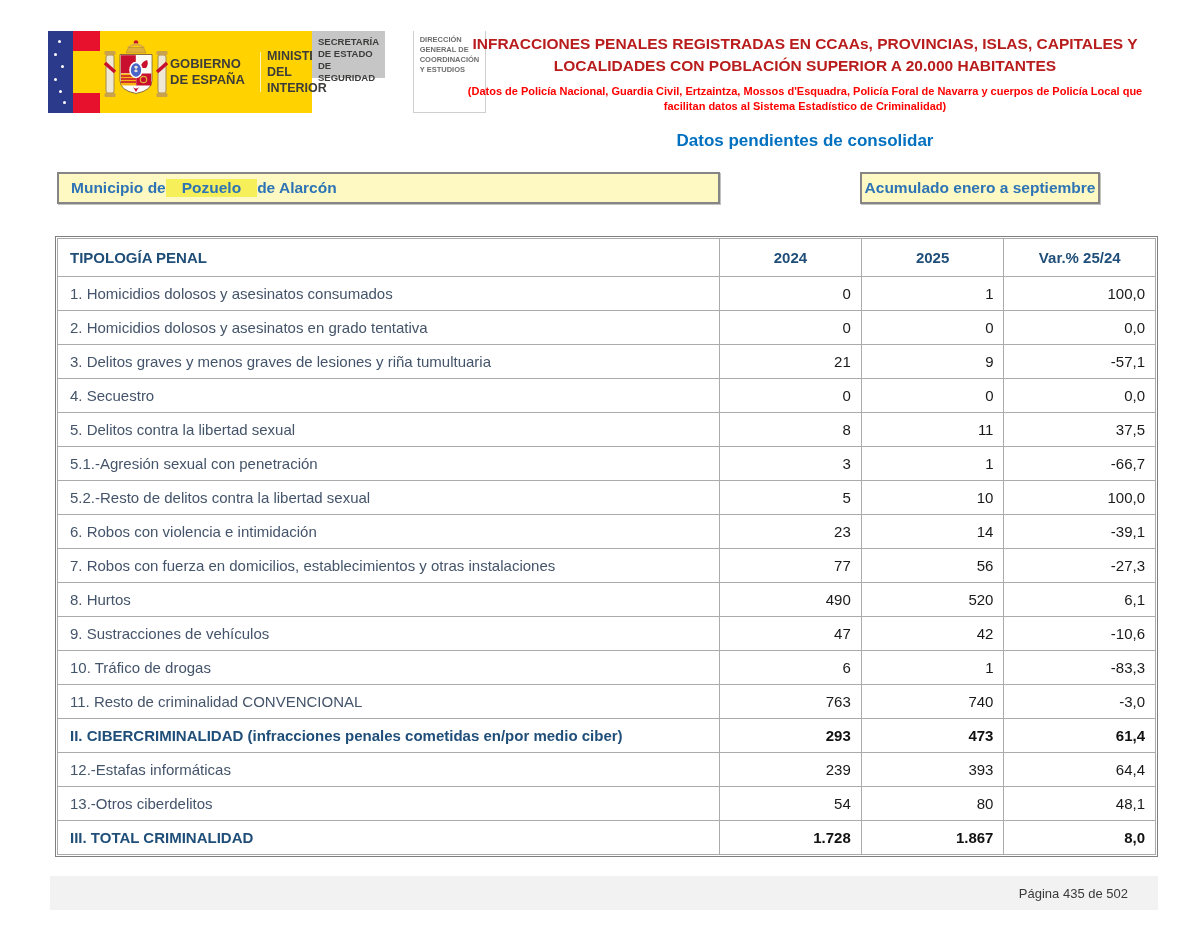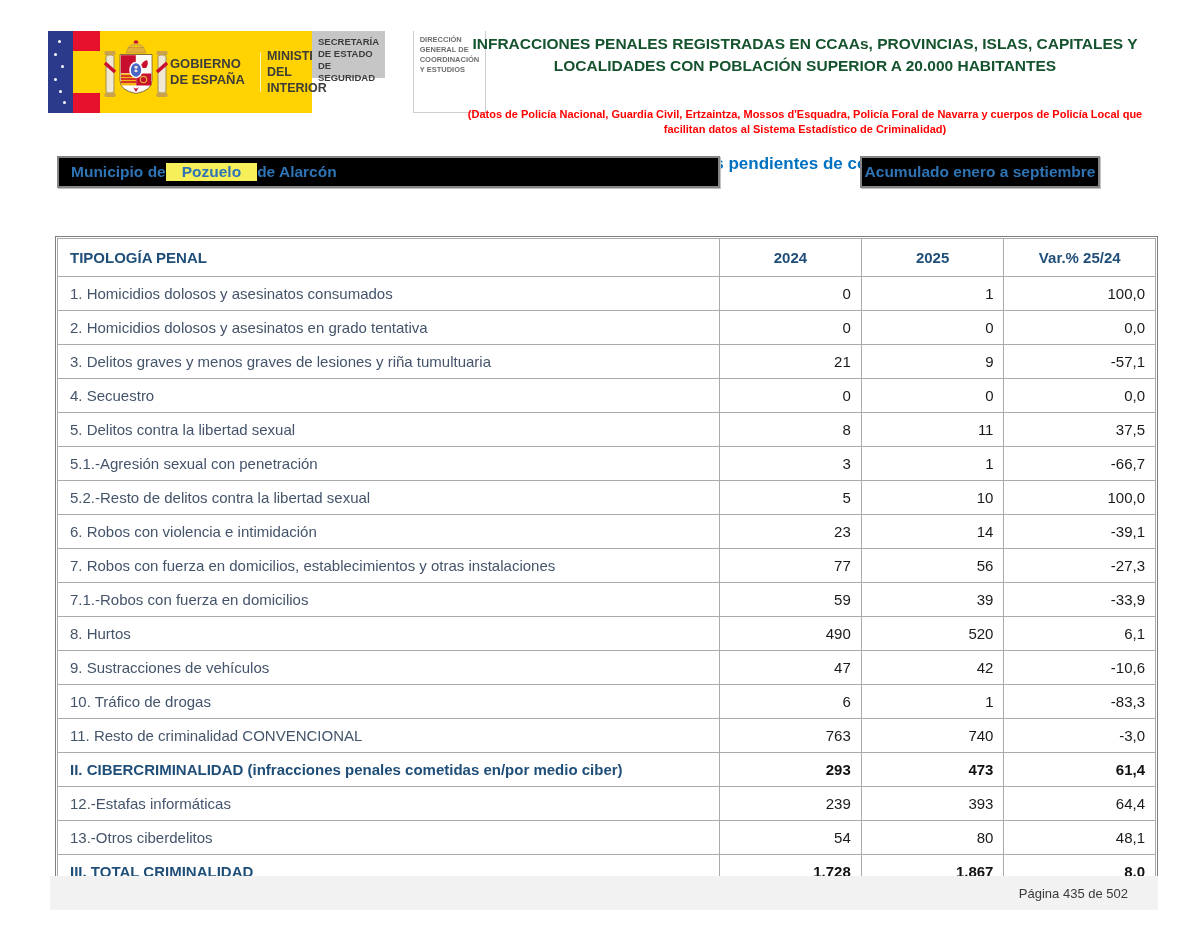--- a/index.html
+++ b/index.html
@@ -35,33 +35,33 @@
   }
   .directorate {
     background: #fff; border: 1px solid #CFCFCF; border-top: none;
     color: #6E6E6E; font-weight: bold; font-size: 7.5px; line-height: 10px;
     padding: 4px 6px; flex: 1;
   }
 
   
   .titles { position: absolute; left: 450px; top: 33px; width: 710px; text-align: center; }
   .doc-title {
-    font-size: 15.5px; font-weight: bold; color: #14532d;
-    line-height: 22px; margin: 0 auto 30px auto; max-width: 672px;
+    font-size: 15.5px; font-weight: bold; color: #b91c1c;
+    line-height: 22px; margin: 0 auto 7px auto; max-width: 672px;
   }
   .source-note {
     color: #FF0000; font-weight: bold; font-size: 11px; line-height: 14.5px;
     margin: 0 auto 18px auto; max-width: 688px;
   }
   .status-note { color: #0070C0; font-weight: bold; font-size: 17px; text-align: center; }
 
   
   .filter-box {
-    position: absolute; top: 156px; height: 32px;
-    background: #000000; border: 2px solid #858585;
+    position: absolute; top: 172px; height: 32px;
+    background: #fef9c3; border: 2px solid #858585;
     box-shadow: 1px 1px 0 #C2C2C2;
     display: flex; align-items: center;
     font-size: 15.5px; font-weight: bold; color: #2E74B5; text-align: right;
   }
   .muni-box { left: 57px; width: 663px; padding-left: 12px; }
   .period-box { left: 860px; width: 240px; justify-content: center; }
   .hl { background: #F7EF5A; color: inherit; padding: 0 16px; }
 
   
   .table-wrap {
@@ -215,26 +215,20 @@
     <td class="num">14</td>
     <td class="num">-39,1</td>
   </tr>
         <tr>
     <td class="label">7. Robos con fuerza en domicilios, establecimientos y otras instalaciones</td>
     <td class="num">77</td>
     <td class="num">56</td>
     <td class="num">-27,3</td>
   </tr>
         <tr>
-    <td class="label">7.1.-Robos con fuerza en domicilios</td>
-    <td class="num">59</td>
-    <td class="num">39</td>
-    <td class="num">-33,9</td>
-  </tr>
-        <tr>
     <td class="label">8. Hurtos</td>
     <td class="num">490</td>
     <td class="num">520</td>
     <td class="num">6,1</td>
   </tr>
         <tr>
     <td class="label">9. Sustracciones de vehículos</td>
     <td class="num">47</td>
     <td class="num">42</td>
     <td class="num">-10,6</td>

